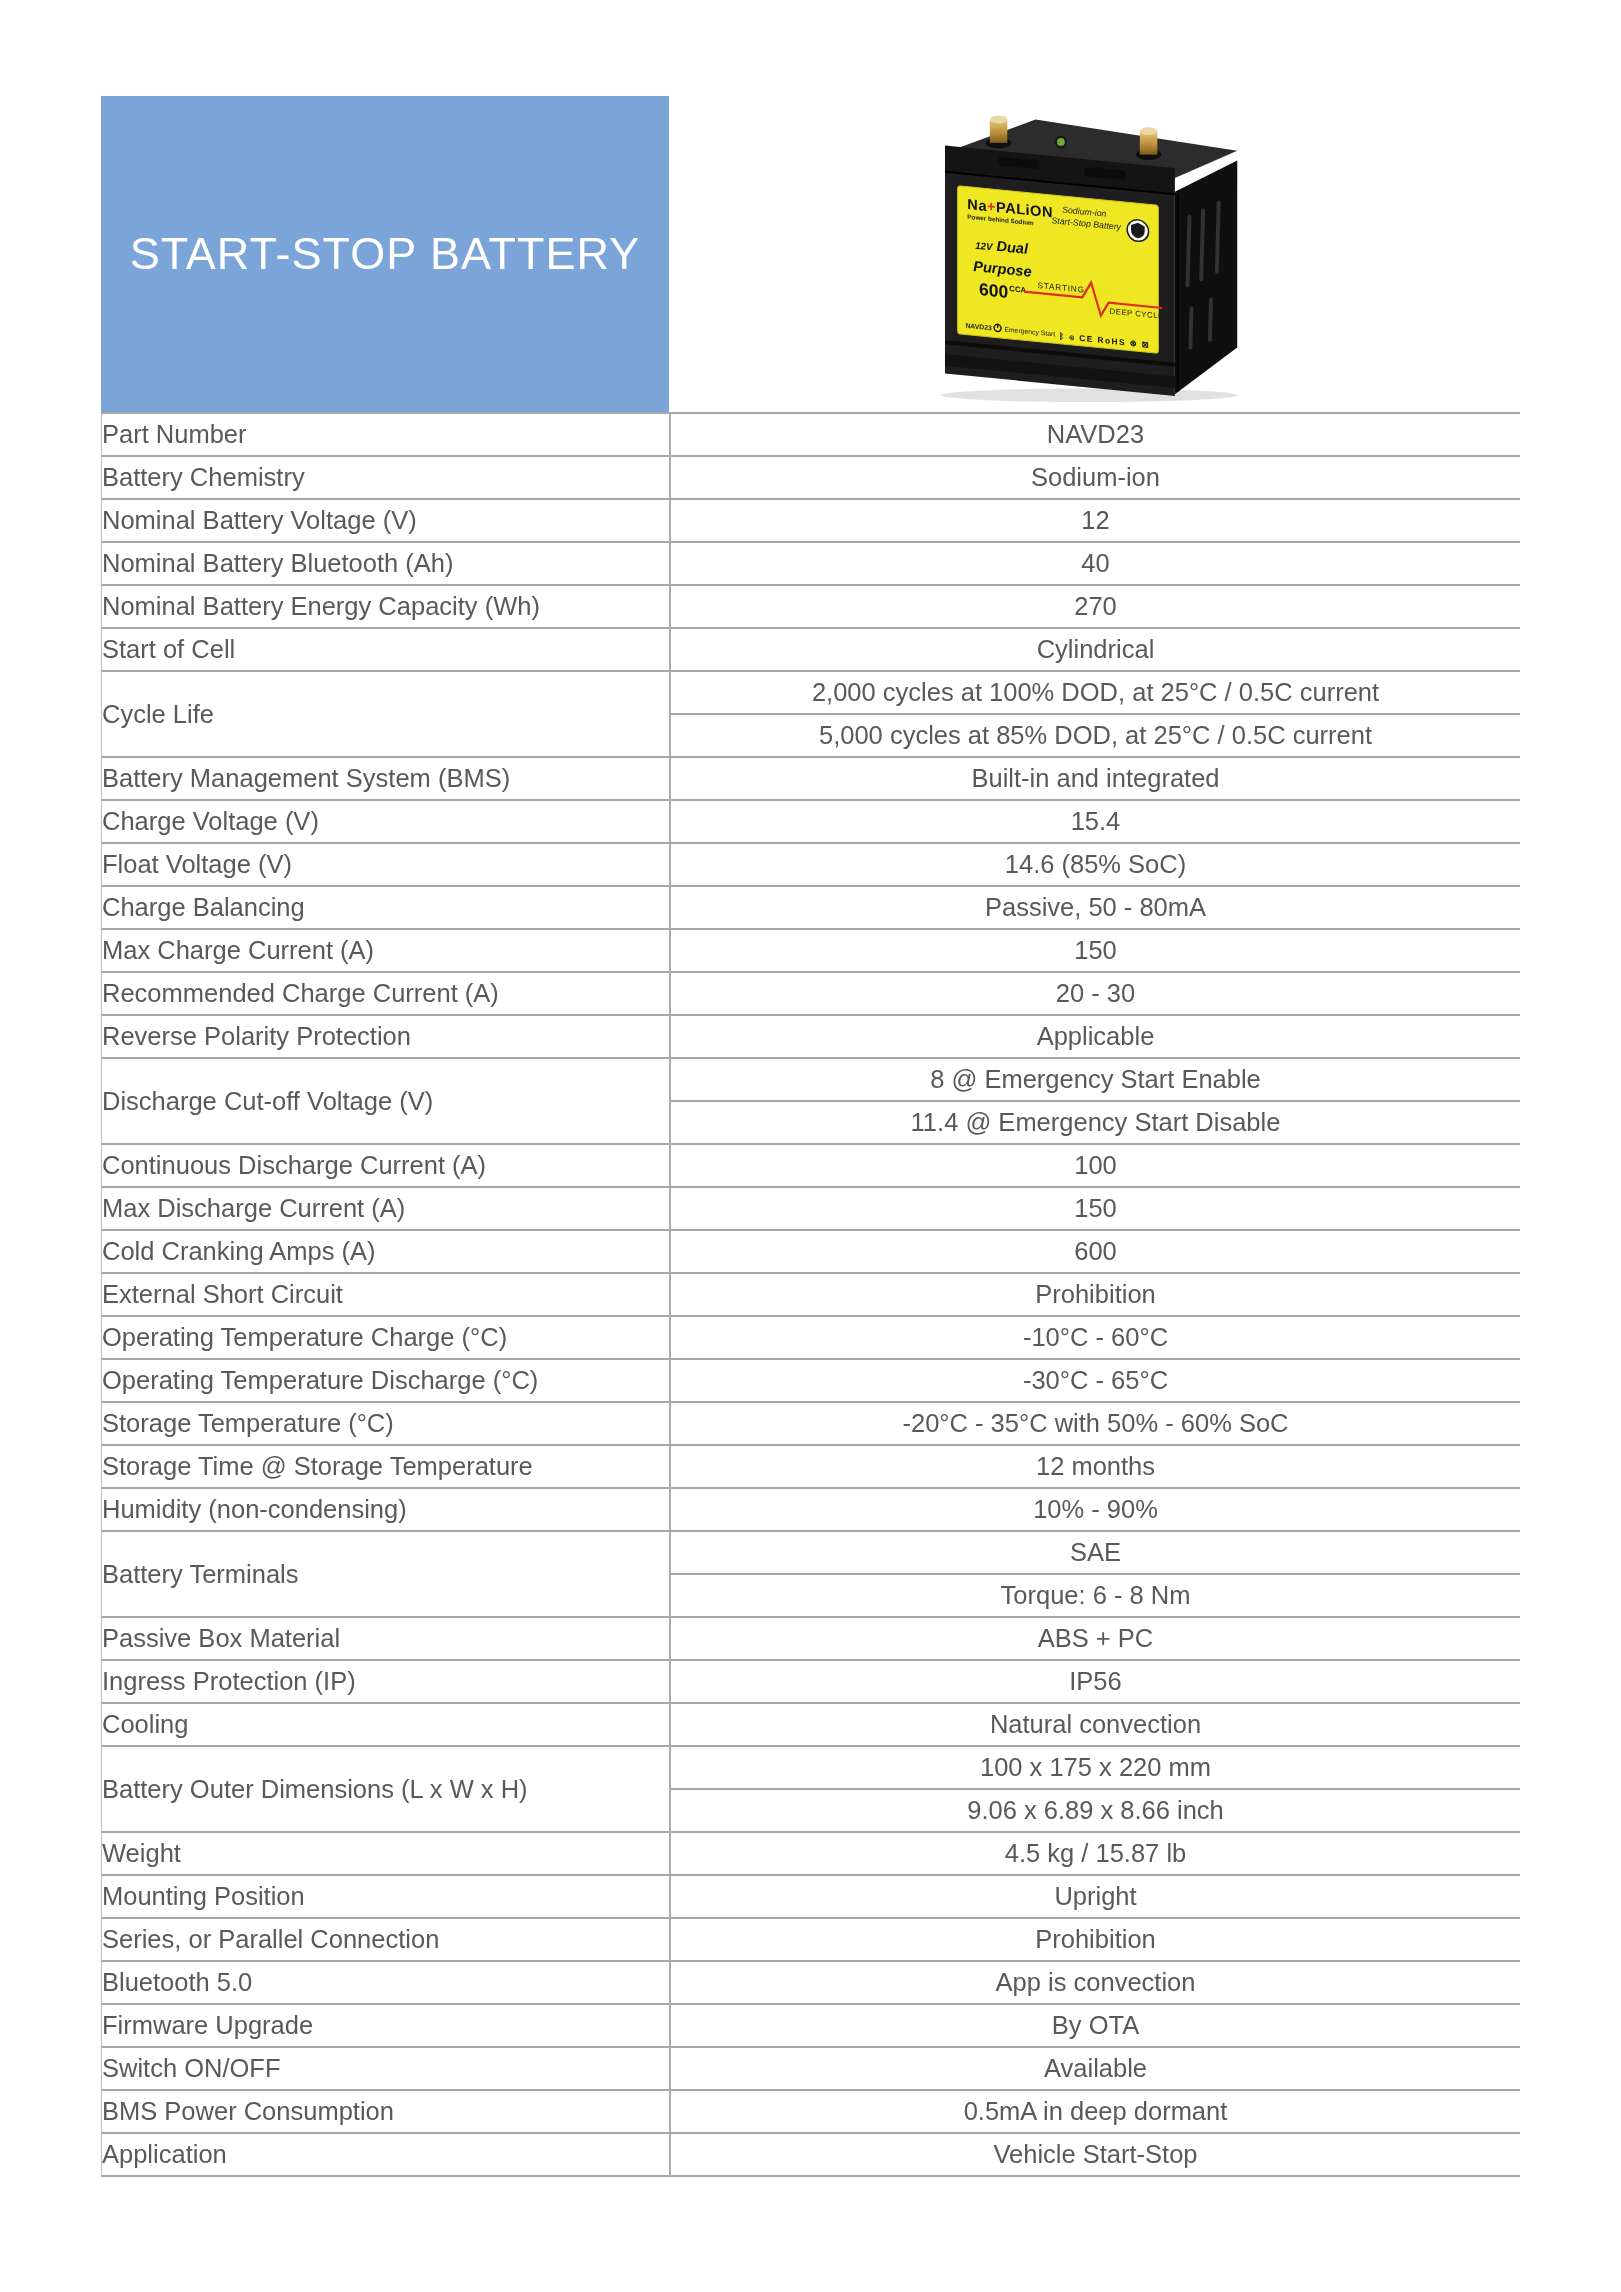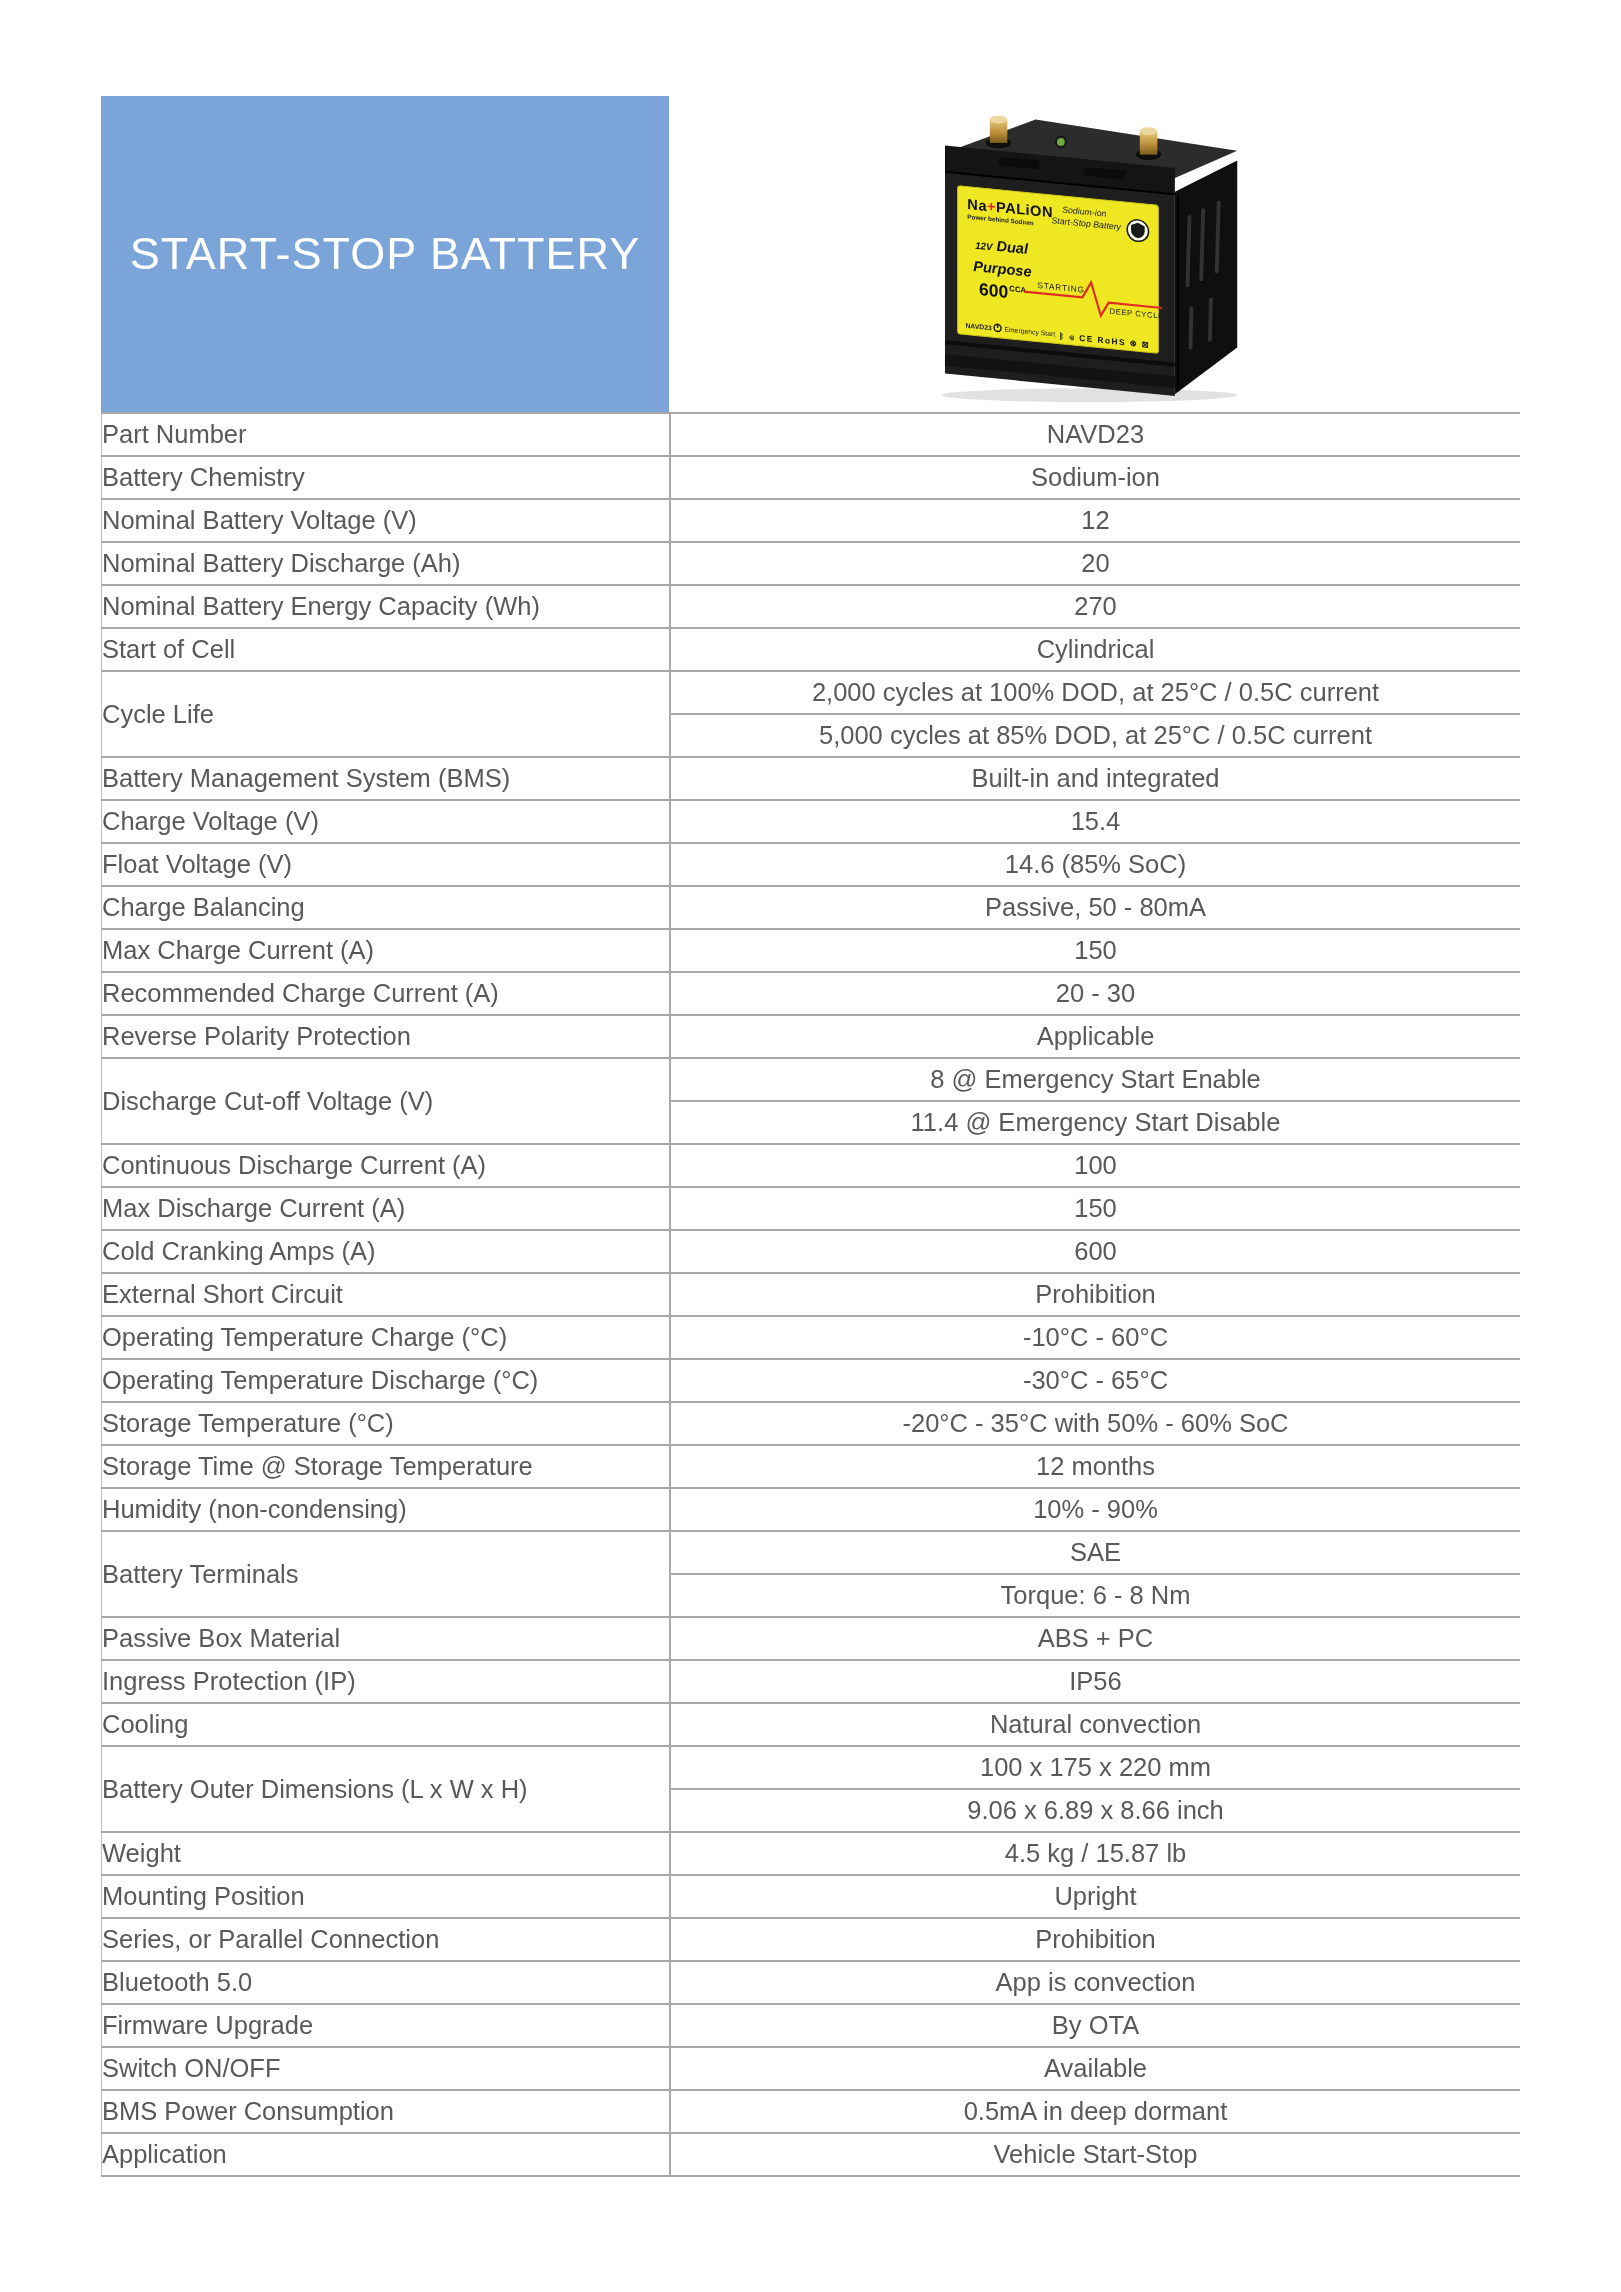--- a/index.html
+++ b/index.html
@@ -117,22 +117,22 @@
         </tr>
         <tr>
           <td class="lbl">Battery Chemistry</td>
           <td class="val">Sodium-ion</td>
         </tr>
         <tr>
           <td class="lbl">Nominal Battery Voltage (V)</td>
           <td class="val">12</td>
         </tr>
         <tr>
-          <td class="lbl">Nominal Battery Discharge (Ah)</td>
-          <td class="val">20</td>
+          <td class="lbl">Nominal Battery Bluetooth (Ah)</td>
+          <td class="val">40</td>
         </tr>
         <tr>
           <td class="lbl">Nominal Battery Energy Capacity (Wh)</td>
           <td class="val">270</td>
         </tr>
         <tr>
           <td class="lbl">Start of Cell</td>
           <td class="val">Cylindrical</td>
         </tr>
         <tr>

